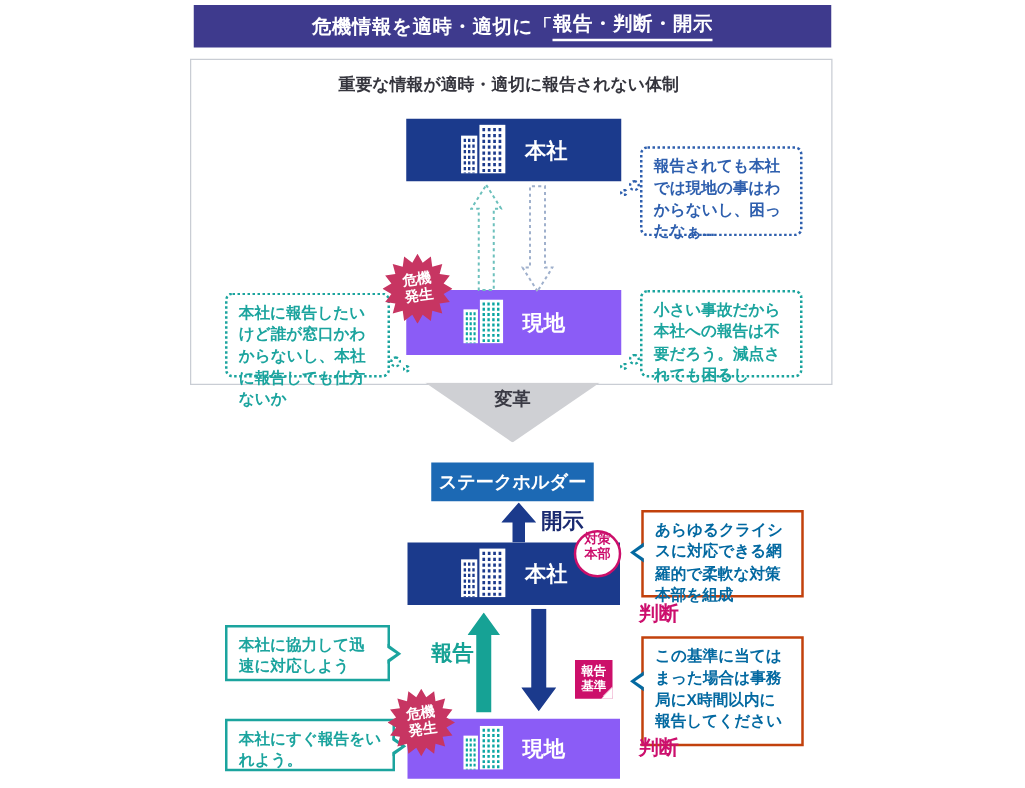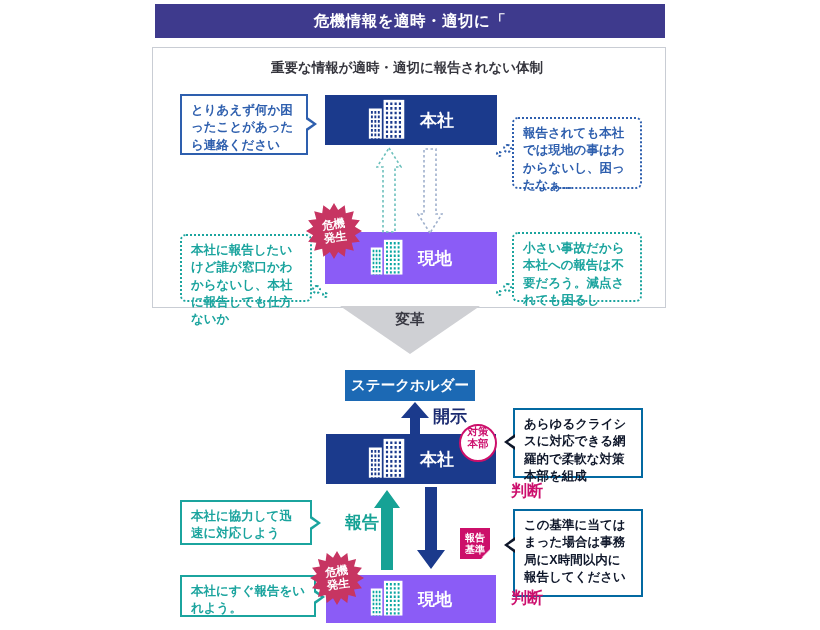--- a/index.html
+++ b/index.html
@@ -23,21 +23,21 @@
   .bg-blue{background:#1c69b4;}
   .winln-navy .winln{stroke:#1b3a8c;}
   .winln-teal .winln{stroke:#0aa5a2;}
 
   
   .bubble{background:#fff;font-size:12.5px;line-height:1.38;padding:6px 9px;font-weight:bold;}
   .solid-blue{border:2px solid #2e5fae;color:#2e5fae;}
   .dotted-blue{border:2px dotted #2e5fae;color:#2e5fae;border-radius:6px;}
   .dotted-teal{border:2px dotted #1ba49e;color:#1ba49e;border-radius:6px;font-family:Liberation Serif, serif;}
   .solid-teal{border:2px solid #1ba49e;color:#1ba49e;}
-  .solid-mag{border:2px solid #0369a1;color:#0f172a;}
+  .solid-mag{border:2px solid #c2410c;color:#0369a1;}
 
   .pt-right::after{content:"";position:absolute;right:-11px;top:var(--pt,18px);
     border-top:8px solid transparent;border-bottom:8px solid transparent;border-left:11px solid currentColor;}
   .pt-right::before{content:"";position:absolute;right:-7px;top:calc(var(--pt,18px) + 2px);z-index:1;
     border-top:6px solid transparent;border-bottom:6px solid transparent;border-left:9px solid #fff;}
   .pt-left::after{content:"";position:absolute;left:-11px;top:var(--pt,18px);
     border-top:8px solid transparent;border-bottom:8px solid transparent;border-right:11px solid currentColor;}
   .pt-left::before{content:"";position:absolute;left:-7px;top:calc(var(--pt,18px) + 2px);z-index:1;
     border-top:6px solid transparent;border-bottom:6px solid transparent;border-right:9px solid #fff;}
 
@@ -73,20 +73,21 @@
   .badge::before{content:"";position:absolute;right:0;bottom:2px;
     border-style:solid;border-width:8px 8px 0 0;border-color:transparent #f2aacd transparent transparent;}
 </style>
 </head>
 <body>
 
 <div id="canvas">
 
   <div class="abs hdr">
     <span>危機情報を適時・適切に「</span>
+      <span class="ul">報告・判断・開示</span>
   </div>
 
   <div class="abs frame"></div>
   <div class="abs frame-title">重要な情報が適時・適切に報告されない体制</div>
 
   <div class="abs orgbox bg-navy winln-navy" style="left:325px;top:95px;width:172px;height:50px;">
     <span>
       <svg width="38" height="42" viewBox="0 0 44 48">
         <rect x="1" y="13" width="15" height="35" fill="#fff"></rect>
         <rect x="18" y="3" width="24" height="45" fill="#fff"></rect>
@@ -129,23 +130,20 @@
     <svg width="26" height="86" viewBox="0 0 26 86">
       <path d="M13 85 L1 66 L7 66 L7 1 L19 1 L19 66 L25 66 Z" fill="none" stroke="#9fb0cc" stroke-width="1.6" stroke-dasharray="2.5 2.5"></path>
     </svg>
   </div>
 
   <div class="abs burst" style="left:306px;top:203px;width:56px;height:56px;">
     <span><span>危機</span><br>
     <span>発生</span></span>
   </div>
 
-  <div class="abs bubble solid-blue pt-right" style="left:180px;top:94px;width:128px;height:61px;--pt:20px;">
-    <span>とりあえず何か困ったことがあったら連絡ください</span>
-  </div>
 
   <div class="abs bubble dotted-blue" style="left:512px;top:117px;width:130px;height:72px;">
     <span>報告されても本社では現地の事はわからないし、困ったなぁ...</span>
   </div>
   <div class="abs dotcirc dc-blue" style="left:503px;top:144px;width:9px;height:9px;"></div>
   <div class="abs dotcirc dc-blue" style="left:496px;top:151px;width:6px;height:6px;"></div>
 
   <div class="abs bubble dotted-teal" style="left:180px;top:234px;width:132px;height:68px;">
     <span>本社に報告したいけど誰が窓口かわからないし、本社に報告しても仕方ないか</span>
   </div>

